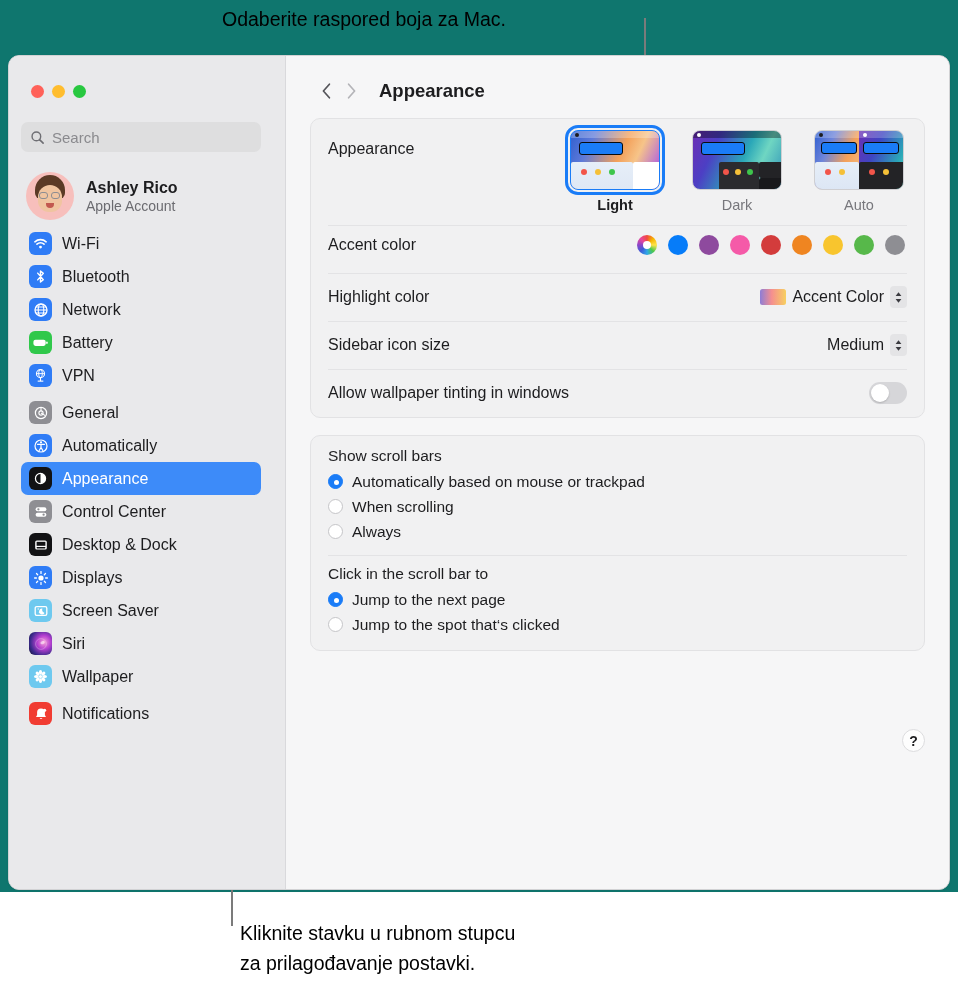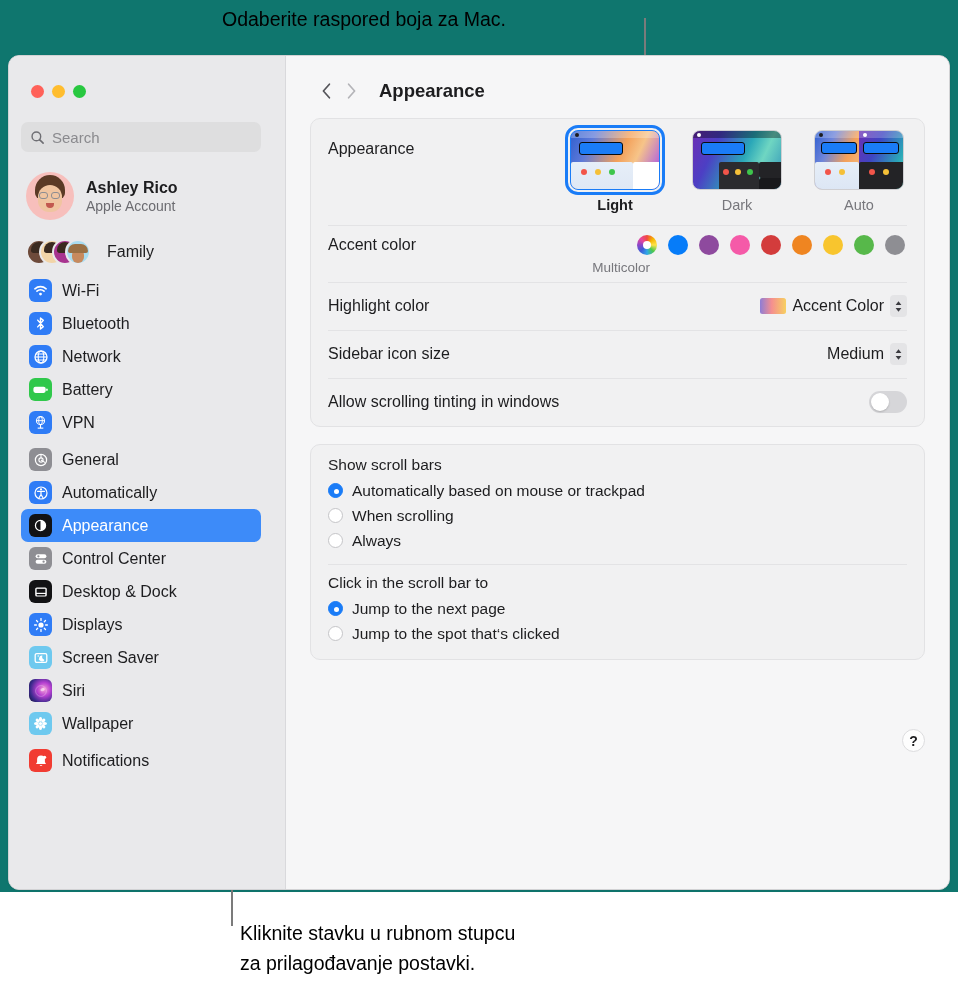--- a/index.html
+++ b/index.html
@@ -317,38 +317,20 @@
           <div class="glass-l"></div>
             <div class="glass-r"></div>
             <div class="mouth"></div>
         </div>
         <div class="account-names">
           <span class="account-name">Ashley Rico</span>
           <span class="account-sub">Apple Account</span>
         </div>
       </div>
 
-      <div class="family-row">
-        <div class="family-avatars">
-          <div class="fa">
-              <div class="f-hair"></div>
-            </div>
-          <div class="fa">
-              <div class="f-hair"></div>
-            </div>
-          <div class="fa">
-              <div class="f-hair"></div>
-            </div>
-          <div class="fa">
-              <div class="f-face"></div>
-              <div class="f-hat"></div>
-            </div>
-        </div>
-        <span class="family-label">Family</span>
-      </div>
 
       <div class="nav-group spaced">
         <div class="nav-item">
           <span class="nav-icon" style="background:#2f7cf6">
             <svg width="15" height="15" viewBox="0 0 16 16">
                 <path d="M2 6.2a9 9 0 0 1 12 0" stroke="#fff" stroke-width="1.7" fill="none" stroke-linecap="round"></path>
                 <path d="M4.2 8.7a5.7 5.7 0 0 1 7.6 0" stroke="#fff" stroke-width="1.7" fill="none" stroke-linecap="round"></path>
                 <circle cx="8" cy="11.8" r="1.5" fill="#fff"></circle>
               </svg>
           </span>
@@ -604,21 +586,20 @@
               <div class="sw" style="background:#067cf9"></div>
               <div class="sw" style="background:#8e4a9e"></div>
               <div class="sw" style="background:#f55aa8"></div>
               <div class="sw" style="background:#d33c3c"></div>
               <div class="sw" style="background:#ef8521"></div>
               <div class="sw" style="background:#f8c52e"></div>
               <div class="sw" style="background:#57b84a"></div>
               <div class="sw" style="background:#8e8e93"></div>
             </div>
           </div>
-          <div class="accent-caption">Multicolor</div>
         </div>
 
         <div class="row">
           <span class="row-label">Highlight color</span>
           <div class="spacer"></div>
           <div class="popup">
             <span class="hl-swatch"></span>
             <span>Accent Color</span>
             <span class="stepper">
               <svg width="9" height="13" viewBox="0 0 9 13">
@@ -637,21 +618,21 @@
             <span class="stepper">
               <svg width="9" height="13" viewBox="0 0 9 13">
                   <path d="M4.5 1.3L7.4 5H1.6z" fill="#3b3b40"></path>
                   <path d="M4.5 11.7L1.6 8h5.8z" fill="#3b3b40"></path>
                 </svg>
             </span>
           </div>
         </div>
 
         <div class="row">
-          <span class="row-label">Allow scrolling tinting in windows</span>
+          <span class="row-label">Allow wallpaper tinting in windows</span>
           <div class="toggle">
             <div class="knob"></div>
           </div>
         </div>
       </div>
 
       <div class="card radio-card">
         <div class="group-title">Show scroll bars</div>
 
         <div class="radio-item">

